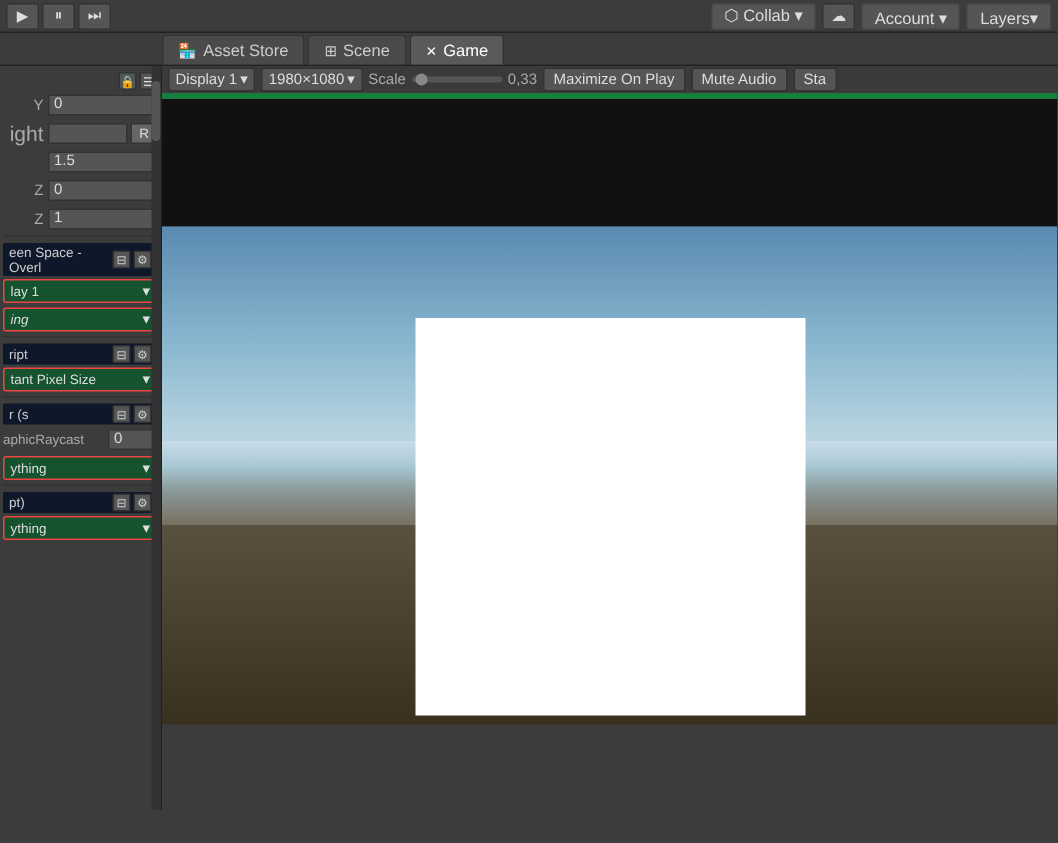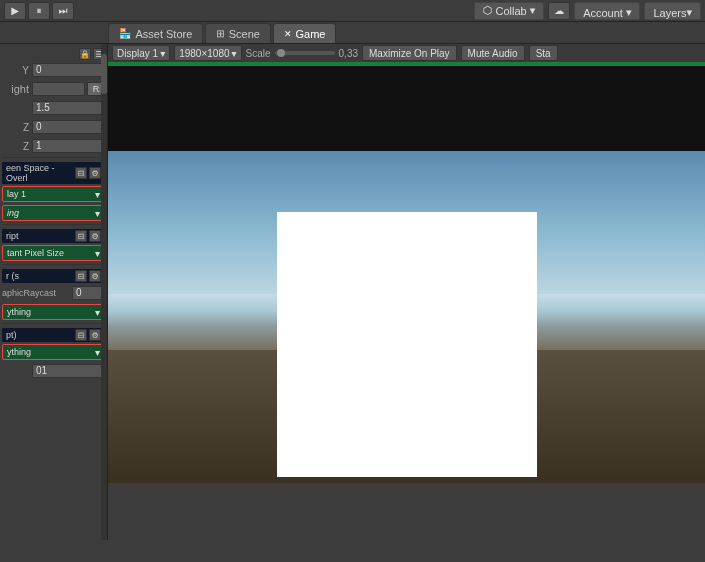--- a/index.html
+++ b/index.html
@@ -371,21 +371,21 @@
       <div class="section-icon">🔒</div>
       <div class="section-icon">☰</div>
     </div>
 
     <div class="prop-row">
       <span class="prop-label">Y</span>
       <div class="prop-value">0</div>
     </div>
 
     <div class="prop-row">
-      <span class="prop-label" style="font-size:11px;">ight</span>
+      <span class="prop-label" style="font-size:14px;">ight</span>
       <div class="prop-value"></div>
       <div class="prop-btn">R</div>
     </div>
 
     <div class="prop-row">
       <span class="prop-label"></span>
       <div class="prop-value">1.5</div>
     </div>
 
     <div class="prop-row">
@@ -467,24 +467,20 @@
         <div class="section-icon">⊟</div>
         <div class="section-icon">⚙</div>
       </div>
     </div>
 
     <div class="dropdown-row">
       <div class="dropdown">
         <span style="font-size:9px;">ything</span>
         <span>▾</span>
       </div>
-    </div>
-    <div class="prop-row">
-      <span class="prop-label"></span>
-      <div class="prop-value">01</div>
     </div>
 
     <div class="scrollbar-vert">
       <div class="scrollbar-thumb"></div>
     </div>
   </div>
 
   <div id="game-view">
 
     <div id="game-toolbar" style="margin-left:0; background:#3a3a3a; height:22px; display:flex; align-items:center; padding:0 4px; gap:4px; border-bottom:4px solid #15803d;">

